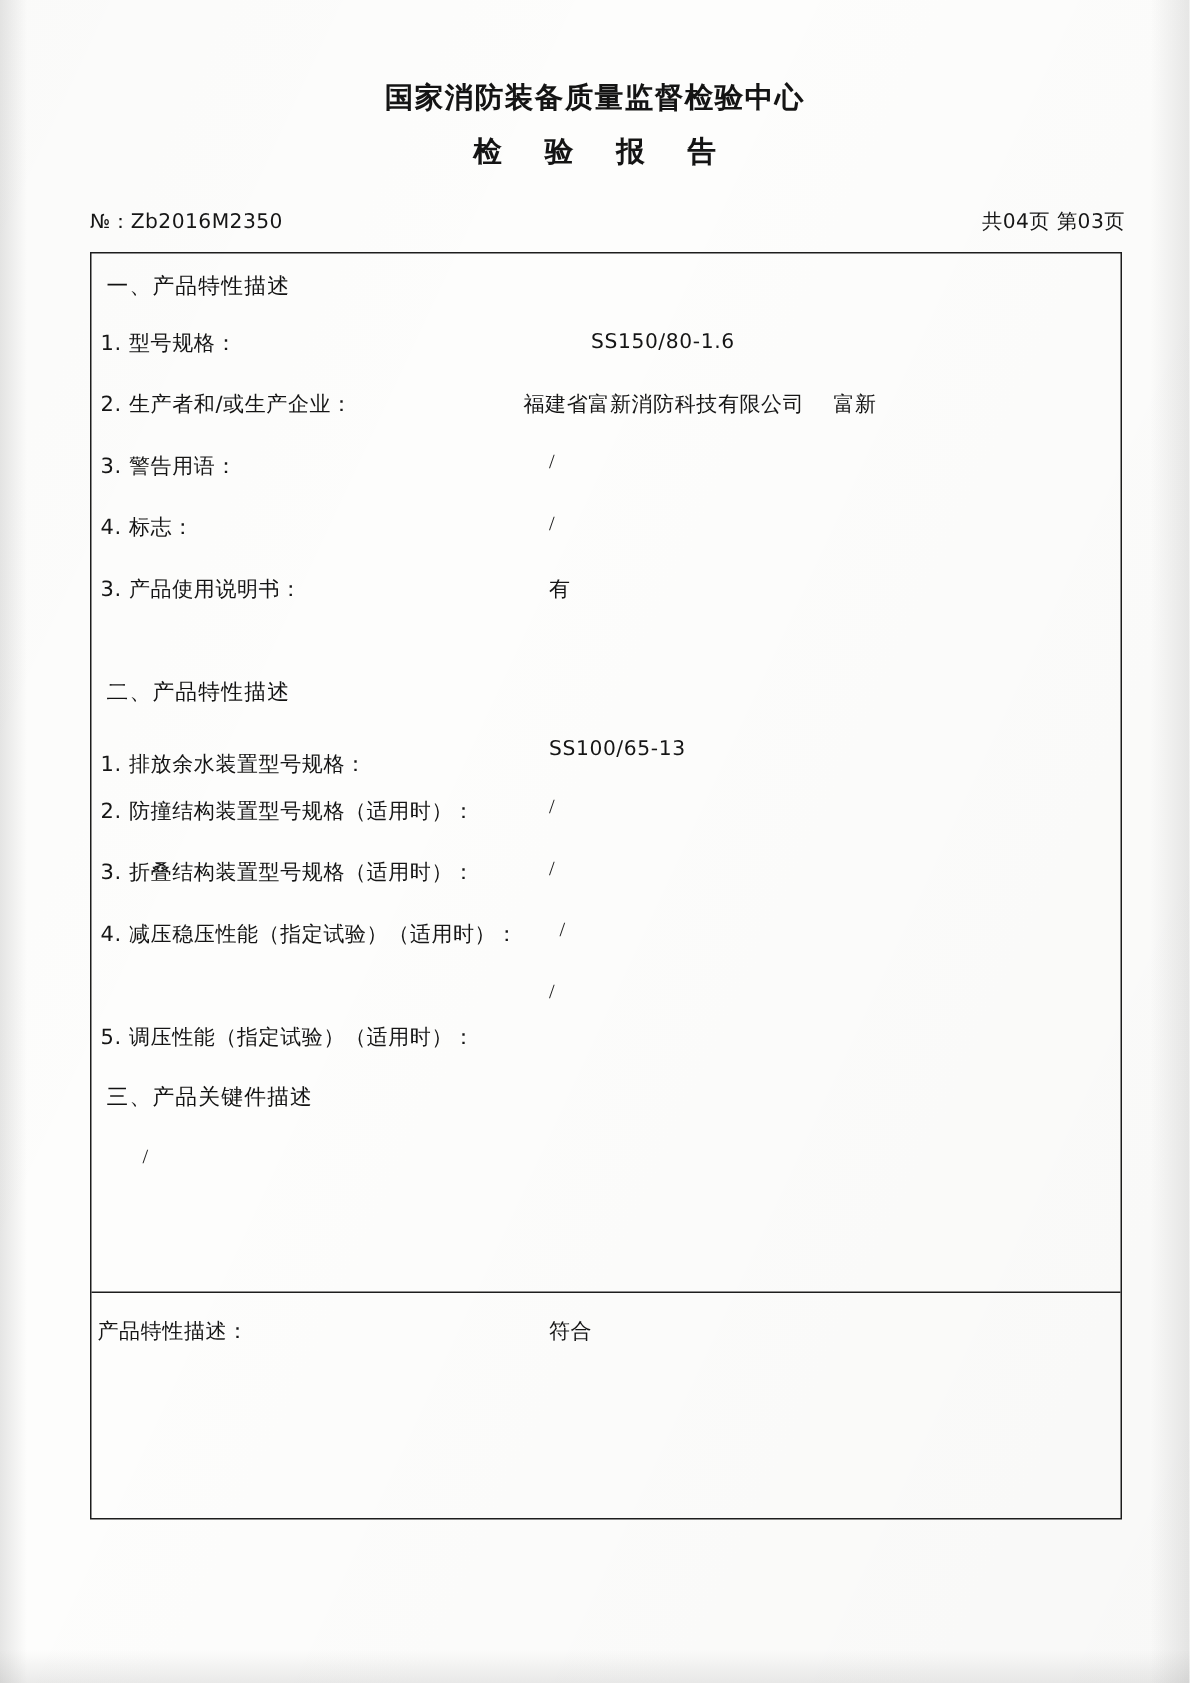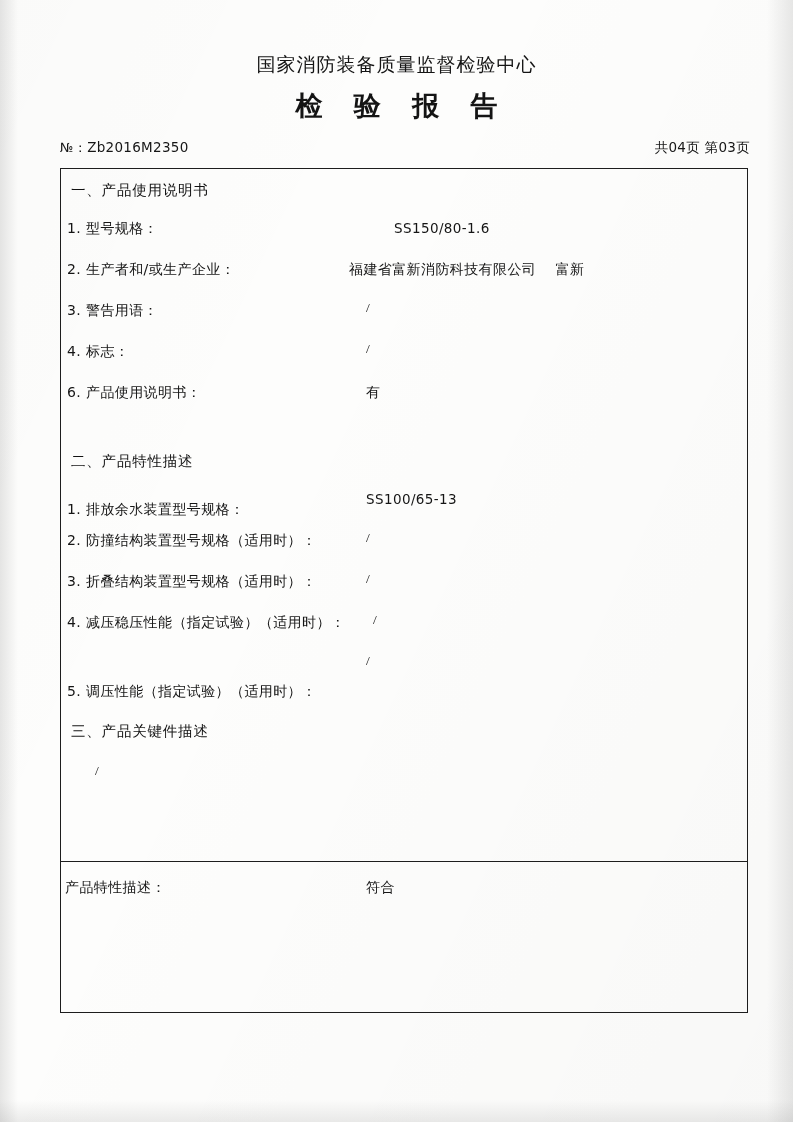--- a/index.html
+++ b/index.html
@@ -31,27 +31,27 @@
   }
   .header {
     position: absolute;
     top: 52px;
     left: 0;
     width: 793px;
     text-align: center;
   }
   .org-title {
     font-size: 19px;
-    font-weight: normal;
+    font-weight: bold;
     letter-spacing: 1px;
     color: #141414;
   }
   .report-title {
     margin-top: 10px;
-    font-size: 27px;
+    font-size: 19px;
     font-weight: bold;
     letter-spacing: 11px;
     color: #141414;
     padding-left: 11px;
   }
   .meta-row {
     position: absolute;
     top: 139px;
     left: 60px;
     width: 690px;
@@ -133,35 +133,35 @@
     <div class="meta-no">
       <span class="no-label">№：</span><span>Zb2016M2350</span>
     </div>
     <div class="meta-pages">共04页  第03页</div>
   </div>
 
   <div class="frame">
 
     <div class="divider d1"></div>
 
-    <div class="t sect" style="left:10px; top:12px;">一、产品使用说明书</div>
+    <div class="t sect" style="left:10px; top:12px;">一、产品特性描述</div>
 
     <div class="t lbl" style="left:6px; top:51px;">1. 型号规格：</div>
     <div class="t val" style="left:305px; top:51px;margin-left:28px;">SS150/80-1.6</div>
 
     <div class="t lbl" style="left:6px; top:92px;">2. 生产者和/或生产企业：</div>
     <div class="t valcn" style="left:288px; top:92px;">福建省富新消防科技有限公司    富新</div>
 
     <div class="t lbl" style="left:6px; top:133px;">3. 警告用语：</div>
     <div class="t val slash" style="left:305px; top:131px;">/</div>
 
     <div class="t lbl" style="left:6px; top:174px;">4. 标志：</div>
     <div class="t val slash" style="left:305px; top:172px;">/</div>
 
-    <div class="t lbl" style="left:6px; top:215px;">6. 产品使用说明书：</div>
+    <div class="t lbl" style="left:6px; top:215px;">3. 产品使用说明书：</div>
     <div class="t valcn" style="left:305px; top:215px;">有</div>
 
     <div class="t sect" style="left:10px; top:283px;">二、产品特性描述</div>
 
     <div class="t lbl" style="left:6px; top:332px;">1. 排放余水装置型号规格：</div>
     <div class="t val" style="left:305px; top:322px;">SS100/65-13</div>
 
     <div class="t lbl" style="left:6px; top:363px;">2. 防撞结构装置型号规格（适用时）：</div>
     <div class="t val slash" style="left:305px; top:361px;">/</div>
 

